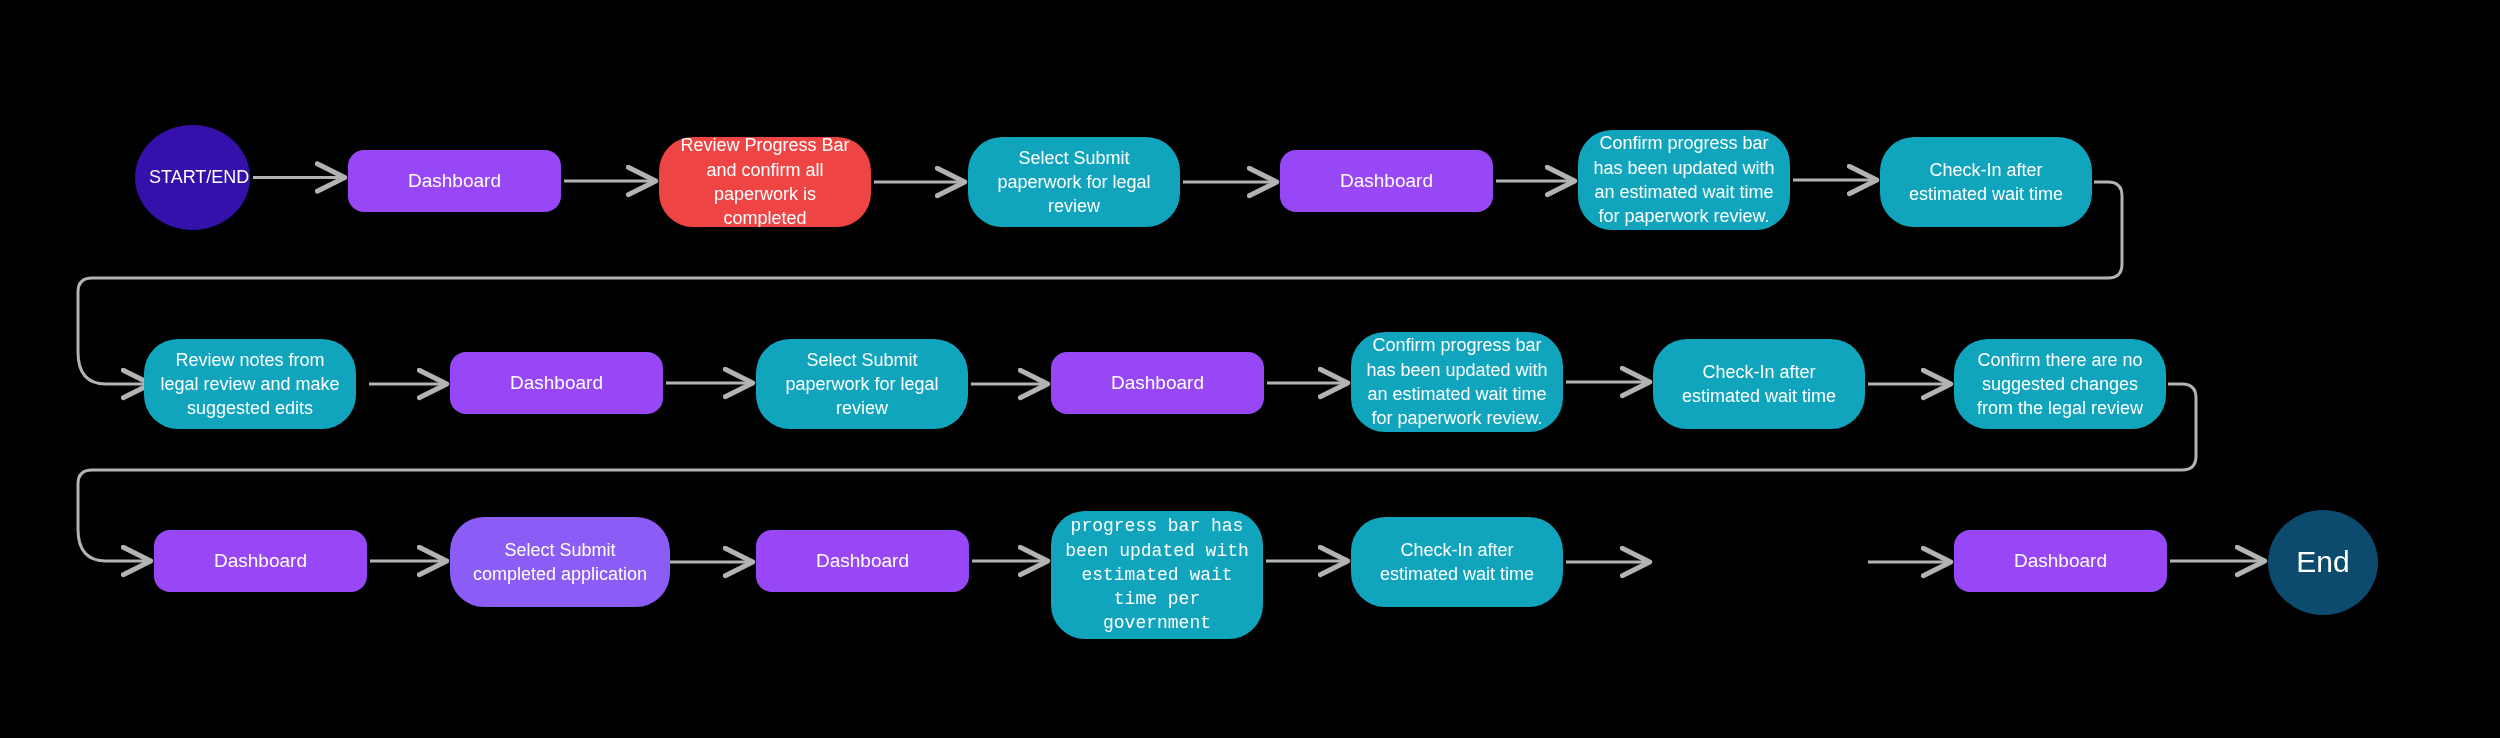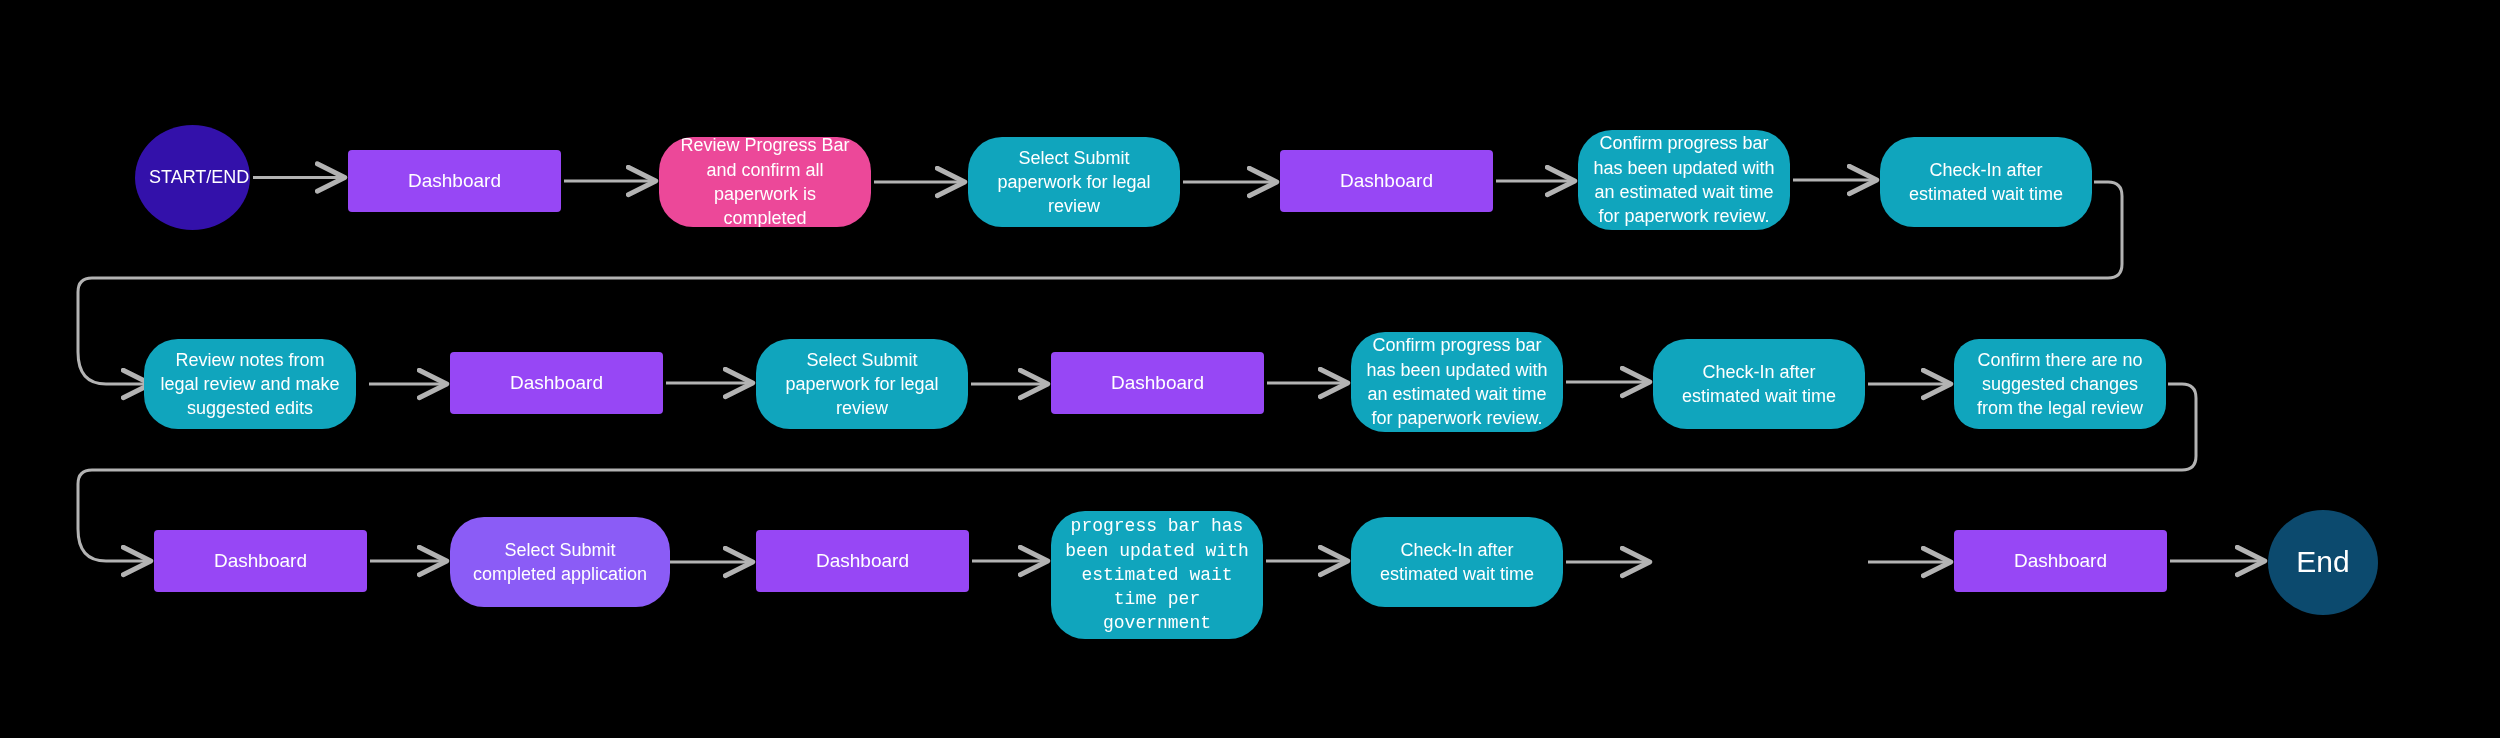--- a/index.html
+++ b/index.html
@@ -39,21 +39,21 @@
     padding: 6px 14px;
     overflow: hidden;
   }
   .node-terminal {
     border-radius: 50%;
     background: #3311aa;
     font-size: 18px;
   }
   .node-terminal.big-label { font-size: 30px; }
   .node-rect {
-    border-radius: 4px;
+    border-radius: 16px;
     background: #9747f5;
     font-size: 19px;
   }
   .node-round {
     border-radius: 34px;
     background: #10a5bd;
     font-size: 18px;
   }
   .node-label {
     display: block;
@@ -92,21 +92,21 @@
       <path d="M1566,562 L1647,562" fill="none" stroke="#b3b3b3" stroke-width="3" marker-end="url(#arrow)"></path>
       <path d="M1868,562 L1948,562" fill="none" stroke="#b3b3b3" stroke-width="3" marker-end="url(#arrow)"></path>
       <path d="M2170,561 L2262,561" fill="none" stroke="#b3b3b3" stroke-width="3" marker-end="url(#arrow)"></path>
     </svg>
 <div class="node node-terminal" style="left: 135px; top: 125px; width: 115px; height: 105px; background: rgb(51, 17, 170); color: rgb(255, 255, 255);">
       <span class="node-label">START/END</span>
     </div>
     <div class="node node-rect" style="left: 348px; top: 150px; width: 213px; height: 62px; background: rgb(151, 71, 245); color: rgb(255, 255, 255);">
       <span class="node-label">Dashboard</span>
     </div>
-    <div class="node node-round" style="left: 659px; top: 137px; width: 212px; height: 90px; background: #ec4899; color: rgb(255, 255, 255);">
+    <div class="node node-round" style="left: 659px; top: 137px; width: 212px; height: 90px; background: #ef4444; color: rgb(255, 255, 255);">
       <span class="node-label">Review Progress Bar and confirm all paperwork is completed</span>
     </div>
     <div class="node node-round" style="left: 968px; top: 137px; width: 212px; height: 90px; background: rgb(16, 165, 189); color: rgb(255, 255, 255);">
       <span class="node-label">Select Submit paperwork for legal review</span>
     </div>
     <div class="node node-rect" style="left: 1280px; top: 150px; width: 213px; height: 62px; background: rgb(151, 71, 245); color: rgb(255, 255, 255);">
       <span class="node-label">Dashboard</span>
     </div>
     <div class="node node-round" style="left: 1578px; top: 130px; width: 212px; height: 100px; background: rgb(16, 165, 189); color: rgb(255, 255, 255);">
       <span class="node-label">Confirm progress bar has been updated with an estimated wait time for paperwork review.</span>
@@ -125,21 +125,21 @@
     </div>
     <div class="node node-rect" style="left: 1051px; top: 352px; width: 213px; height: 62px; background: rgb(151, 71, 245); color: rgb(255, 255, 255);">
       <span class="node-label">Dashboard</span>
     </div>
     <div class="node node-round" style="left: 1351px; top: 332px; width: 212px; height: 100px; background: rgb(16, 165, 189); color: rgb(255, 255, 255);">
       <span class="node-label">Confirm progress bar has been updated with an estimated wait time for paperwork review.</span>
     </div>
     <div class="node node-round" style="left: 1653px; top: 339px; width: 212px; height: 90px; background: rgb(16, 165, 189); color: rgb(255, 255, 255);">
       <span class="node-label">Check-In after estimated wait time</span>
     </div>
-    <div class="node node-round" style="left: 1954px; top: 339px; width: 212px; height: 90px; background: rgb(16, 165, 189); color: rgb(255, 255, 255); border-radius: 25px;">
+    <div class="node node-round" style="left: 1954px; top: 339px; width: 212px; height: 90px; background: rgb(16, 165, 189); color: rgb(255, 255, 255);">
       <span class="node-label">Confirm there are no suggested changes from the legal review</span>
     </div>
     <div class="node node-rect" style="left: 154px; top: 530px; width: 213px; height: 62px; background: rgb(151, 71, 245); color: rgb(255, 255, 255);">
       <span class="node-label">Dashboard</span>
     </div>
     <div class="node node-round" style="left: 450px; top: 517px; width: 220px; height: 90px; background: #8b5cf6; color: rgb(255, 255, 255);">
       <span class="node-label">Select Submit completed application</span>
     </div>
     <div class="node node-rect" style="left: 756px; top: 530px; width: 213px; height: 62px; background: rgb(151, 71, 245); color: rgb(255, 255, 255);">
       <span class="node-label">Dashboard</span>

